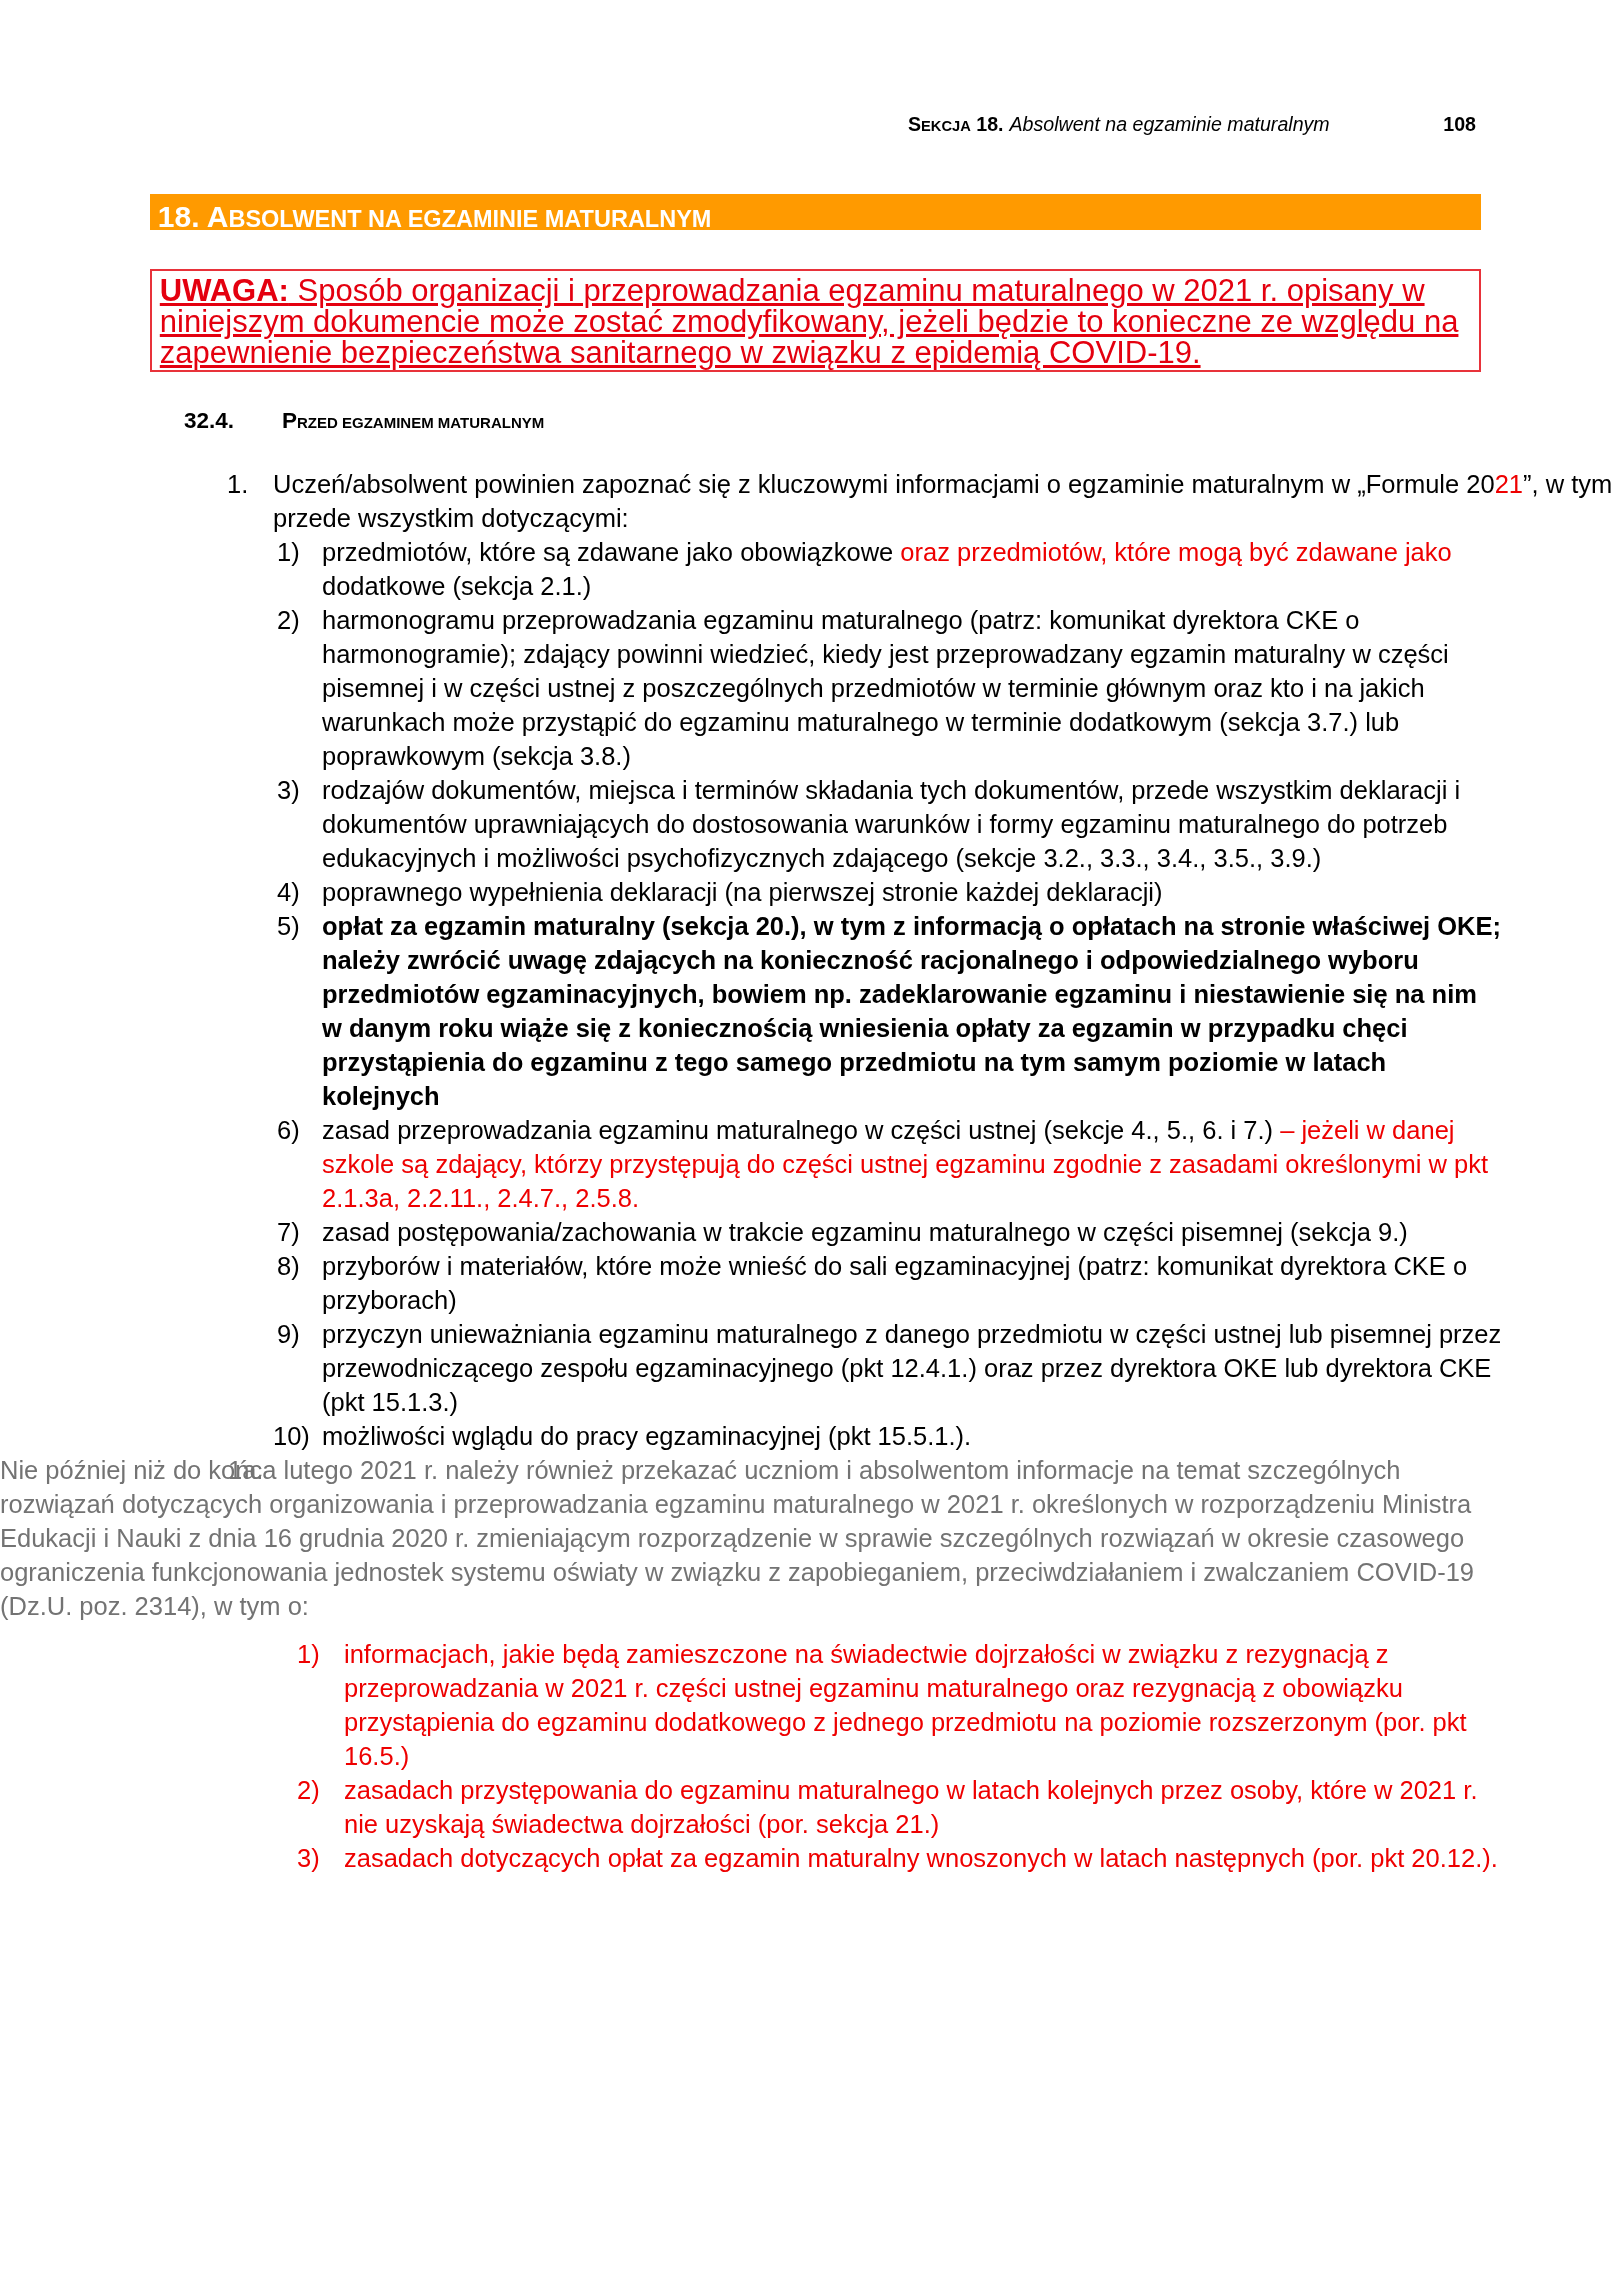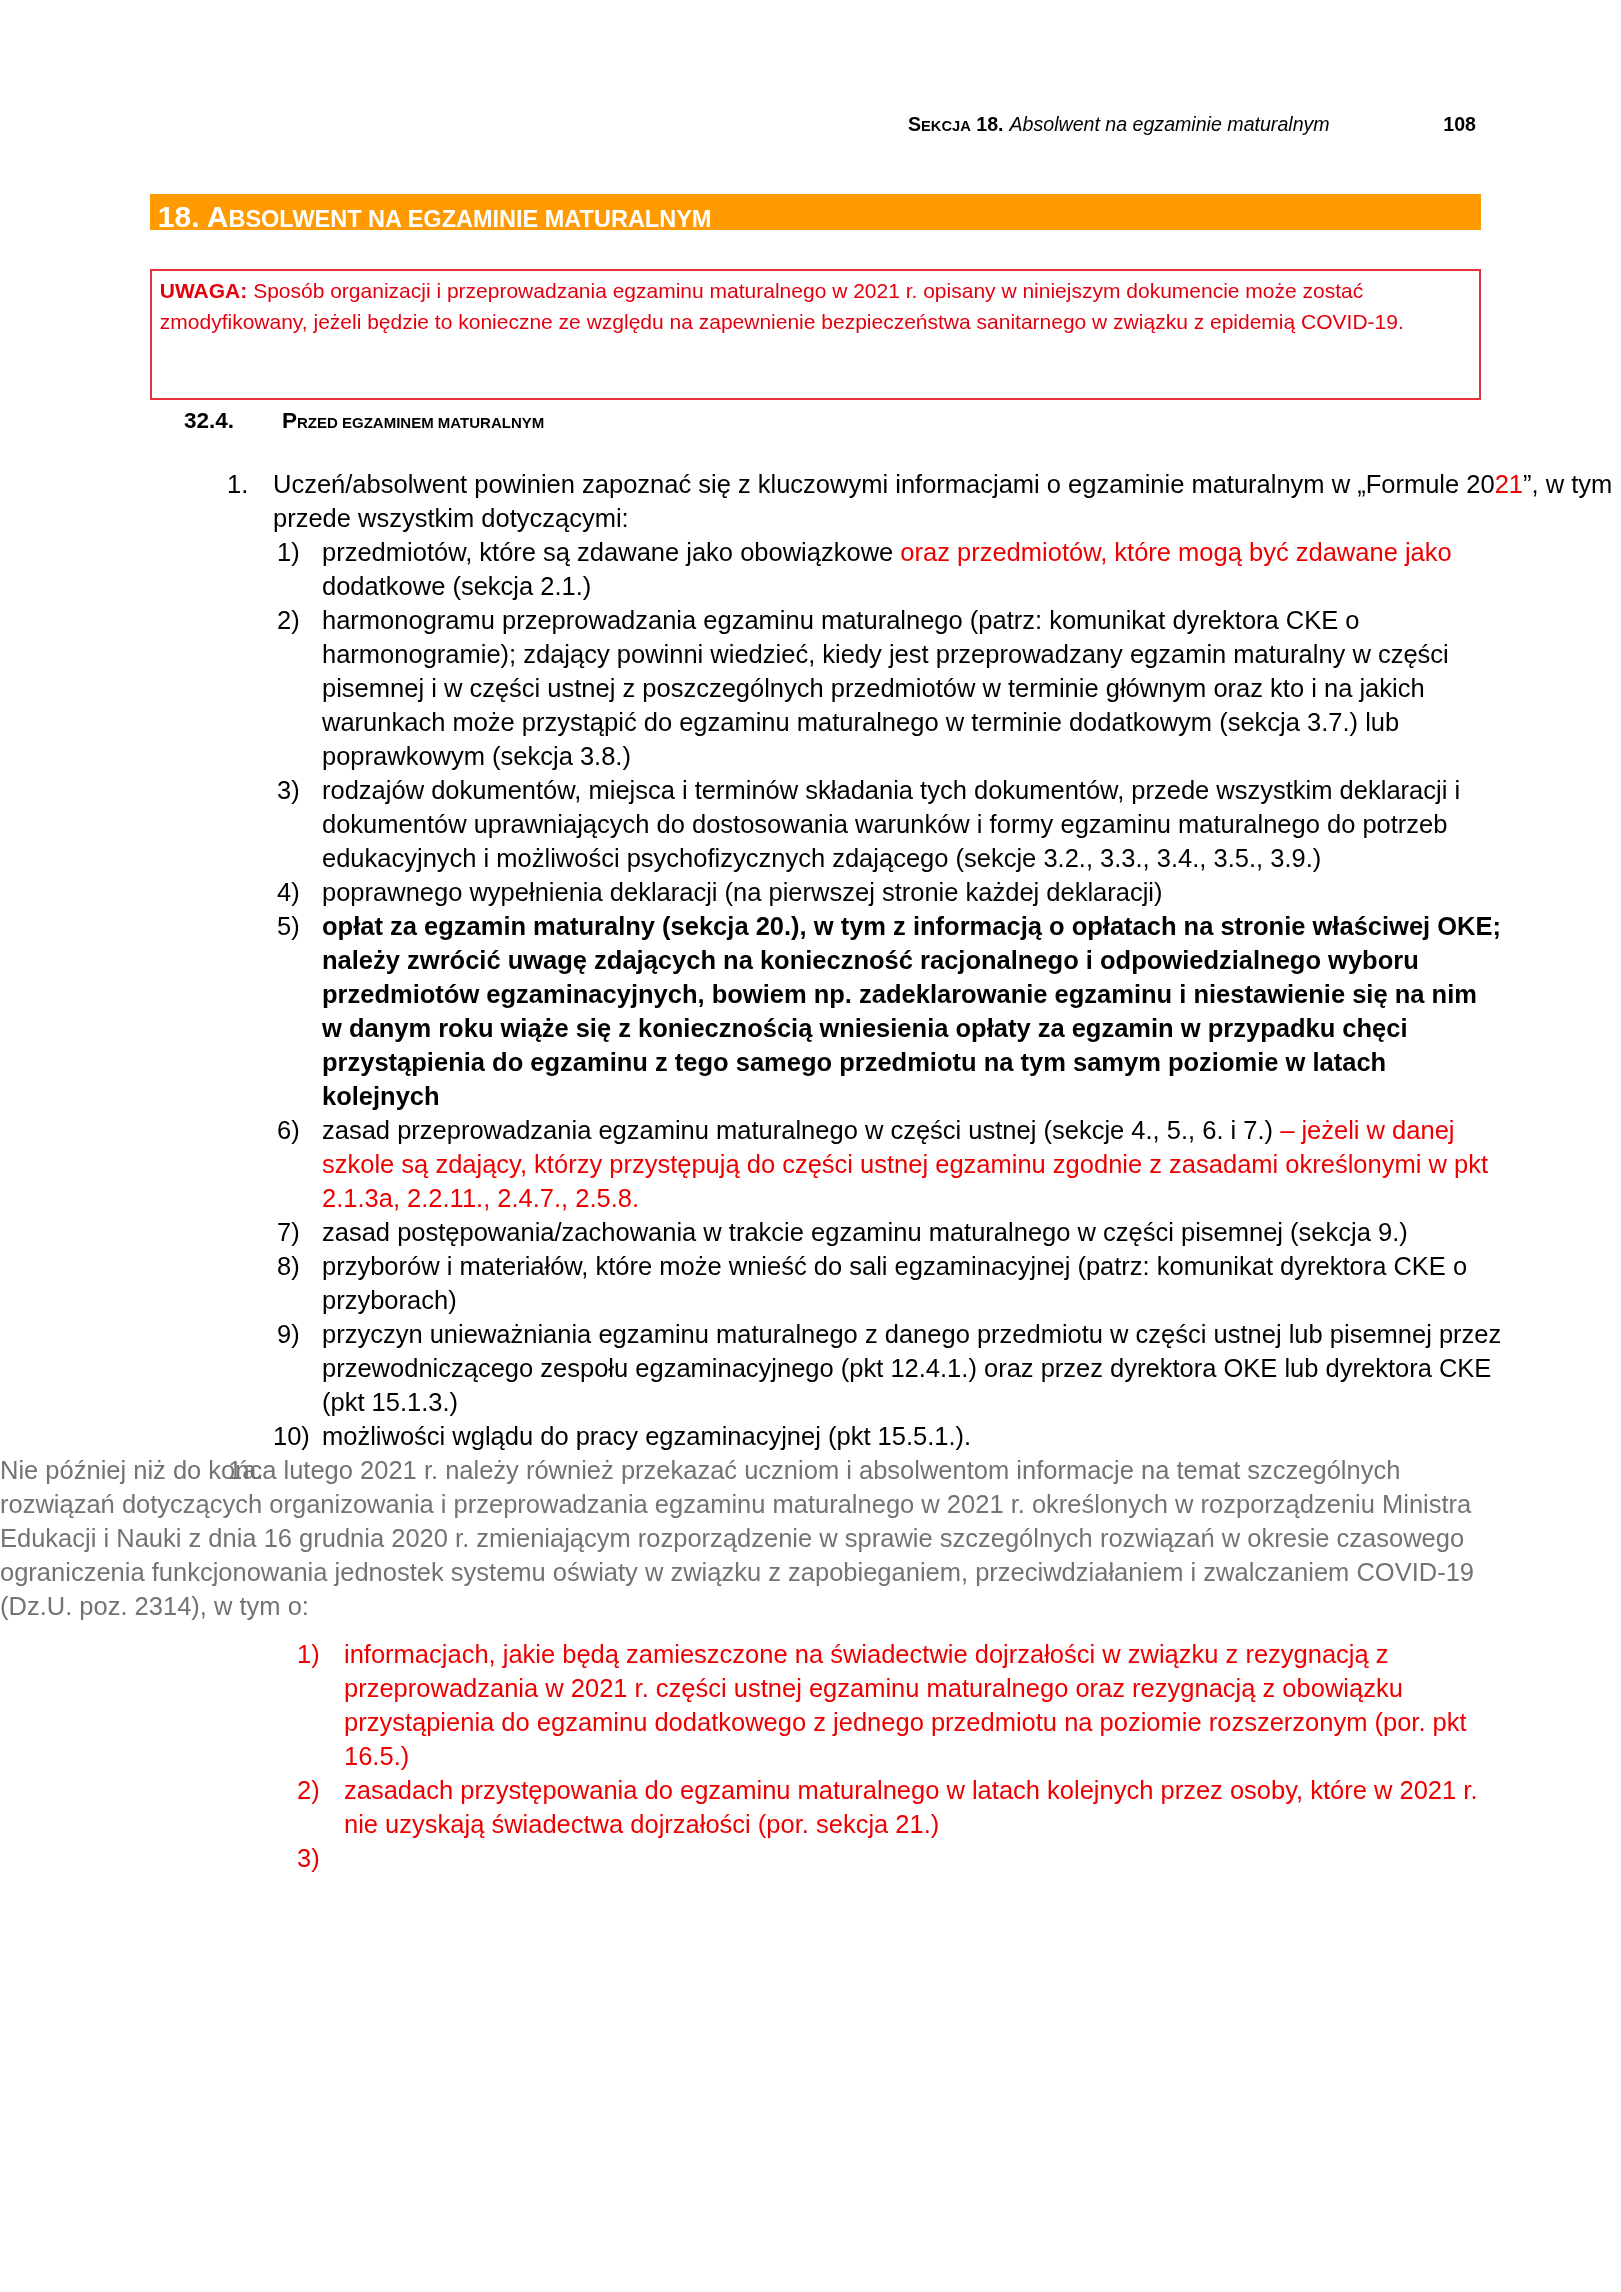--- a/index.html
+++ b/index.html
@@ -10,23 +10,23 @@
   .page-header .sec { font-weight: bold; }
   .page-header .sec .sc { font-size: 14.7px; }
   .page-header .title { font-style: italic; margin-left: 5.9px; }
   .page-header .num { position: absolute; right: 0; top: 0; font-weight: bold; }
 
   .section-banner { position: absolute; left: 150px; top: 194px; width: 1331px; height: 36px;
                     background: #ff9a00; color: #fff; font-weight: bold; font-size: 30px;
                     line-height: 45px; padding-left: 7.8px; box-sizing: border-box; }
   .section-banner .sc { font-size: 23.5px; }
 
-  .notice { position: absolute; left: 150px; top: 269px; width: 1331px; height: 131px;
+  .notice { position: absolute; left: 150px; top: 269px; width: 1331px; height: 103px;
             border: 2px solid #e8323a; box-sizing: border-box; color: #e4000f;
-            font-size: 21px; line-height: 31px; padding: 3.9px 7.8px; }
+            font-size: 31px; line-height: 31px; padding: 3.9px 7.8px; text-decoration: underline; }
   .notice b { font-weight: bold; }
 
   .subsection { position: absolute; left: 184px; top: 406px; font-weight: bold;
                 font-size: 22.5px; line-height: 29px; }
   .subsection .num { display: inline-block; width: 98px; }
   .subsection .sc { font-size: 15px; }
 
   .content { position: absolute; left: 0; top: 467px; width: 1621px;
              font-size: 25.5px; line-height: 34px; }
   .item1 { position: relative; padding-left: 273px; }
@@ -117,15 +117,16 @@
   <div class="sub-a">
     <span class="marker">1)</span>
     <span>informacjach, jakie będą zamieszczone na świadectwie dojrzałości w związku z rezygnacją z przeprowadzania w 2021 r. części ustnej egzaminu maturalnego oraz rezygnacją z obowiązku przystąpienia do egzaminu dodatkowego z jednego przedmiotu na poziomie rozszerzonym (por. pkt 16.5.)</span>
   </div>
   <div class="sub-a">
     <span class="marker">2)</span>
     <span>zasadach przystępowania do egzaminu maturalnego w latach kolejnych przez osoby, które w 2021 r. nie uzyskają świadectwa dojrzałości (por. sekcja 21.)</span>
   </div>
   <div class="sub-a">
     <span class="marker">3)</span>
+    <span>zasadach dotyczących opłat za egzamin maturalny wnoszonych w latach następnych (por. pkt 20.12.).</span>
   </div>
 </div>
 
 
 </body></html>

